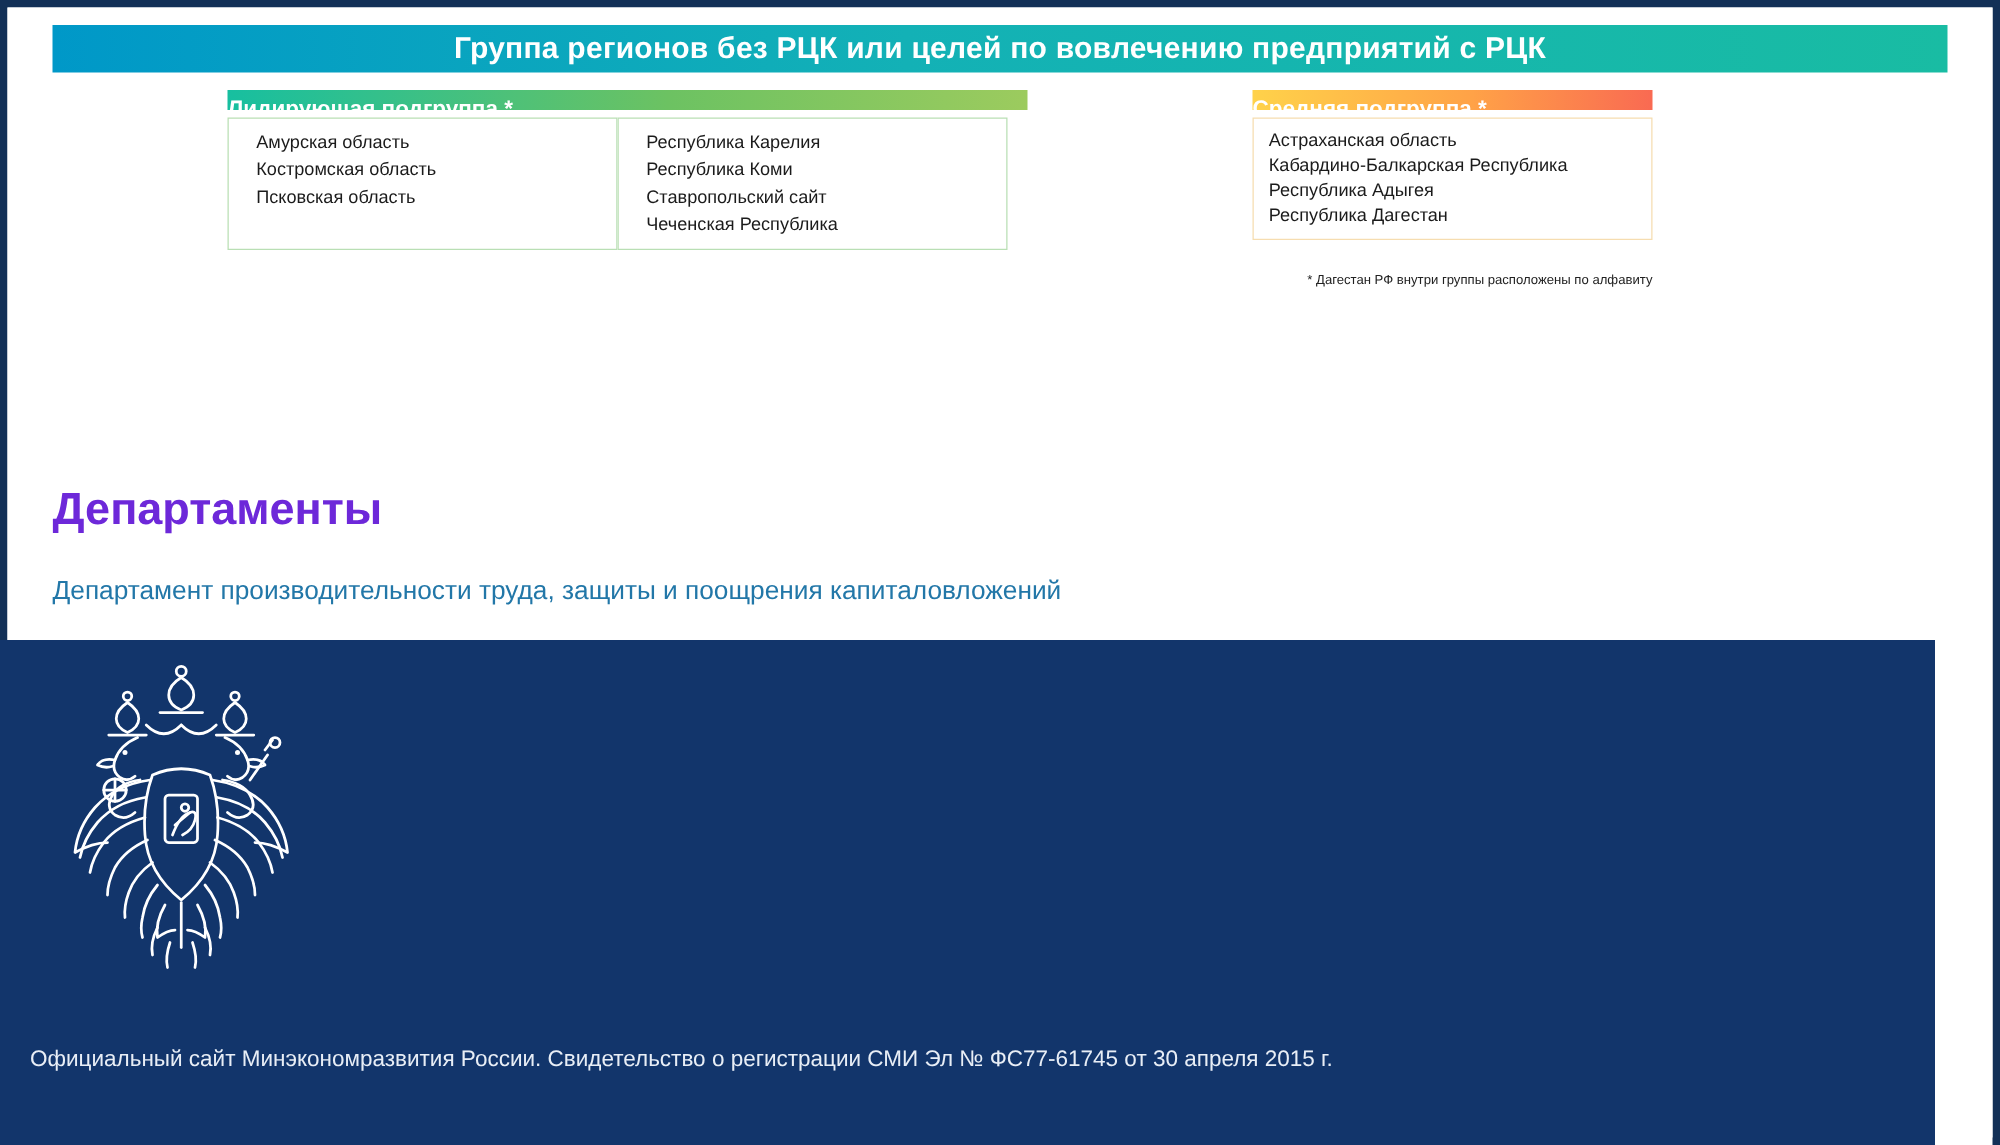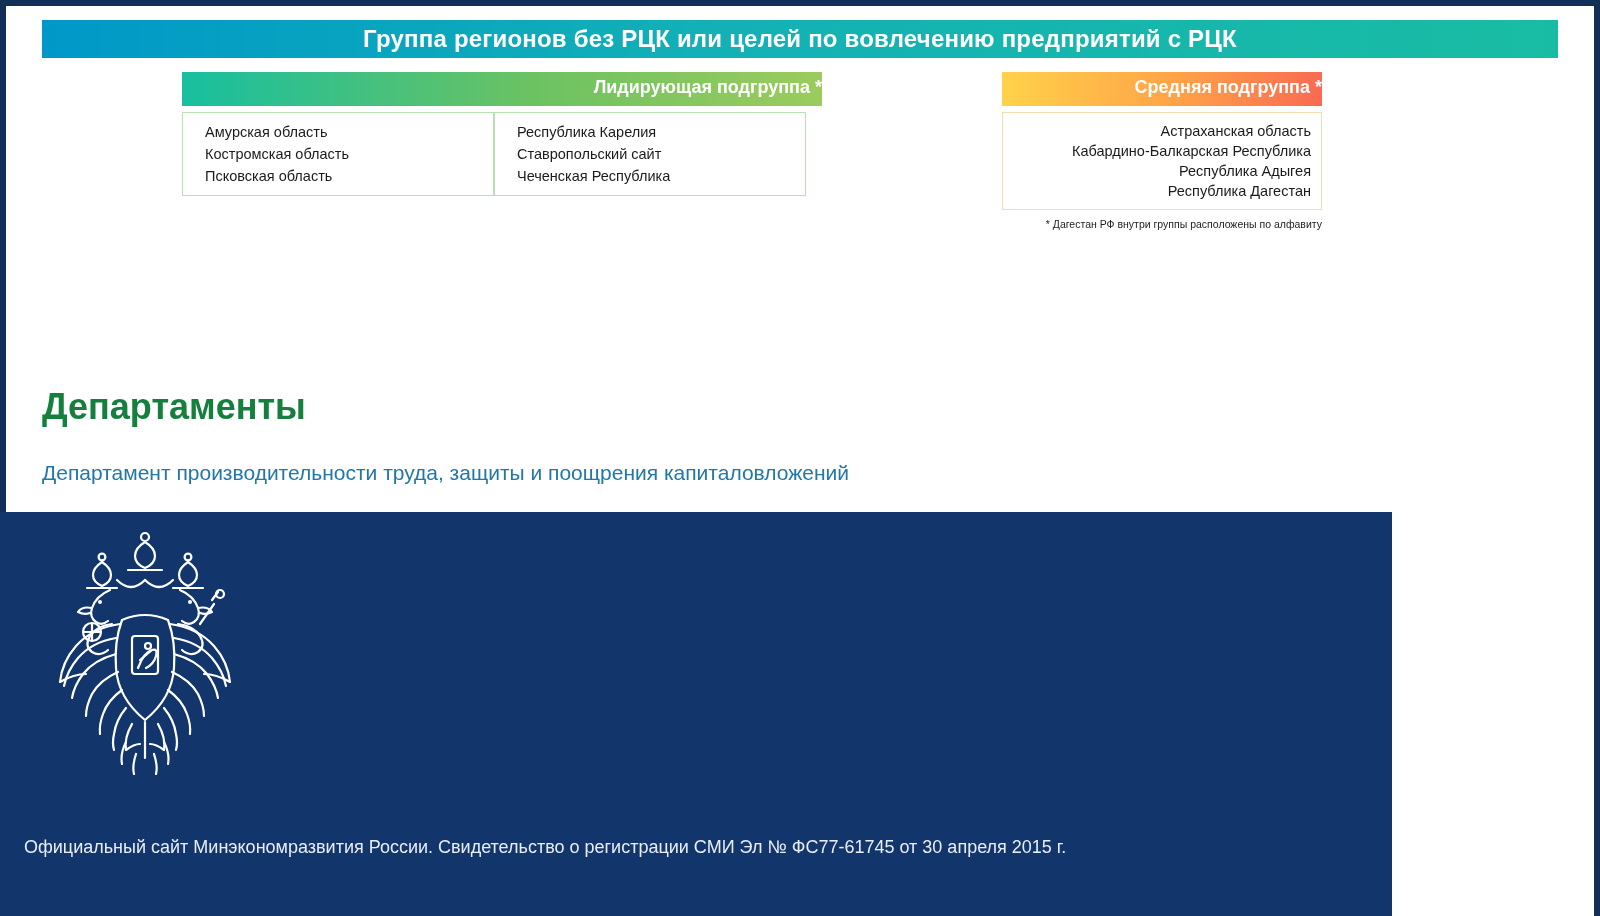--- a/index.html
+++ b/index.html
@@ -69,23 +69,23 @@
   }
 
   .subgroup {
     position: absolute;
     top: 0;
   }
   .subgroup.leading { left: 140px; width: 640px; }
   .subgroup.middle  { left: 960px; width: 320px; }
 
   .subgroup-header {
-    height: 34px;
+    height: 16px;
     line-height: 30px;
-    text-align: right;
+    text-align: left;
     color: #ffffff;
     font-size: 18px;
     font-weight: bold;
   }
   .subgroup.leading .subgroup-header {
     background: linear-gradient(90deg, #17bfa0 0%, #6cc262 55%, #9ccb5e 100%);
   }
   .subgroup.middle .subgroup-header {
     background: linear-gradient(90deg, #ffd24a 0%, #ffa247 55%, #f96a52 100%);
   }
@@ -107,58 +107,57 @@
   .region-item {
     font-size: 14.5px;
     color: #1b1b1b;
     padding: 3px 10px 3px 22px;
     white-space: nowrap;
   }
   .subgroup.middle .region-item {
     padding-left: 12px;
     padding-top: 2px;
     padding-bottom: 2px;
-    text-align: right;
   }
 
   .footnote {
     position: absolute;
     left: 960px;
     top: 146px;
     width: 320px;
     text-align: right;
     font-size: 10.5px;
     color: #222222;
   }
 
   
   .departments-title {
     position: absolute;
     left: 36px;
     top: 350px;
     font-size: 36px;
     font-weight: bold;
-    color: #15803d;
+    color: #6d28d9;
   }
 
   .department-link {
     position: absolute;
     left: 36px;
     top: 455px;
     font-size: 21px;
     color: #2277a8;
     text-decoration: none;
   }
 
   
   .footer {
     position: absolute;
     left: 0;
     top: 512px;
-    width: 1392px;
+    width: 1548px;
     height: 404px;
     background: #12356b;
   }
 
   .emblem {
     position: absolute;
     left: 20px;
     top: 16px;
     width: 250px;
     height: 270px;
@@ -189,20 +188,21 @@
       <div class="subgroup leading">
         <div class="subgroup-header">Лидирующая подгруппа *</div>
         <div class="columns">
           <div class="col-box">
             <div class="region-item">Амурская область</div>
             <div class="region-item">Костромская область</div>
             <div class="region-item">Псковская область</div>
           </div>
           <div class="col-box">
             <div class="region-item">Республика Карелия</div>
+            <div class="region-item">Республика Коми</div>
             <div class="region-item">Ставропольский сайт</div>
             <div class="region-item">Чеченская Республика</div>
           </div>
         </div>
       </div>
 
       <div class="subgroup middle">
         <div class="subgroup-header">Средняя подгруппа *</div>
         <div class="columns">
           <div class="col-box">

